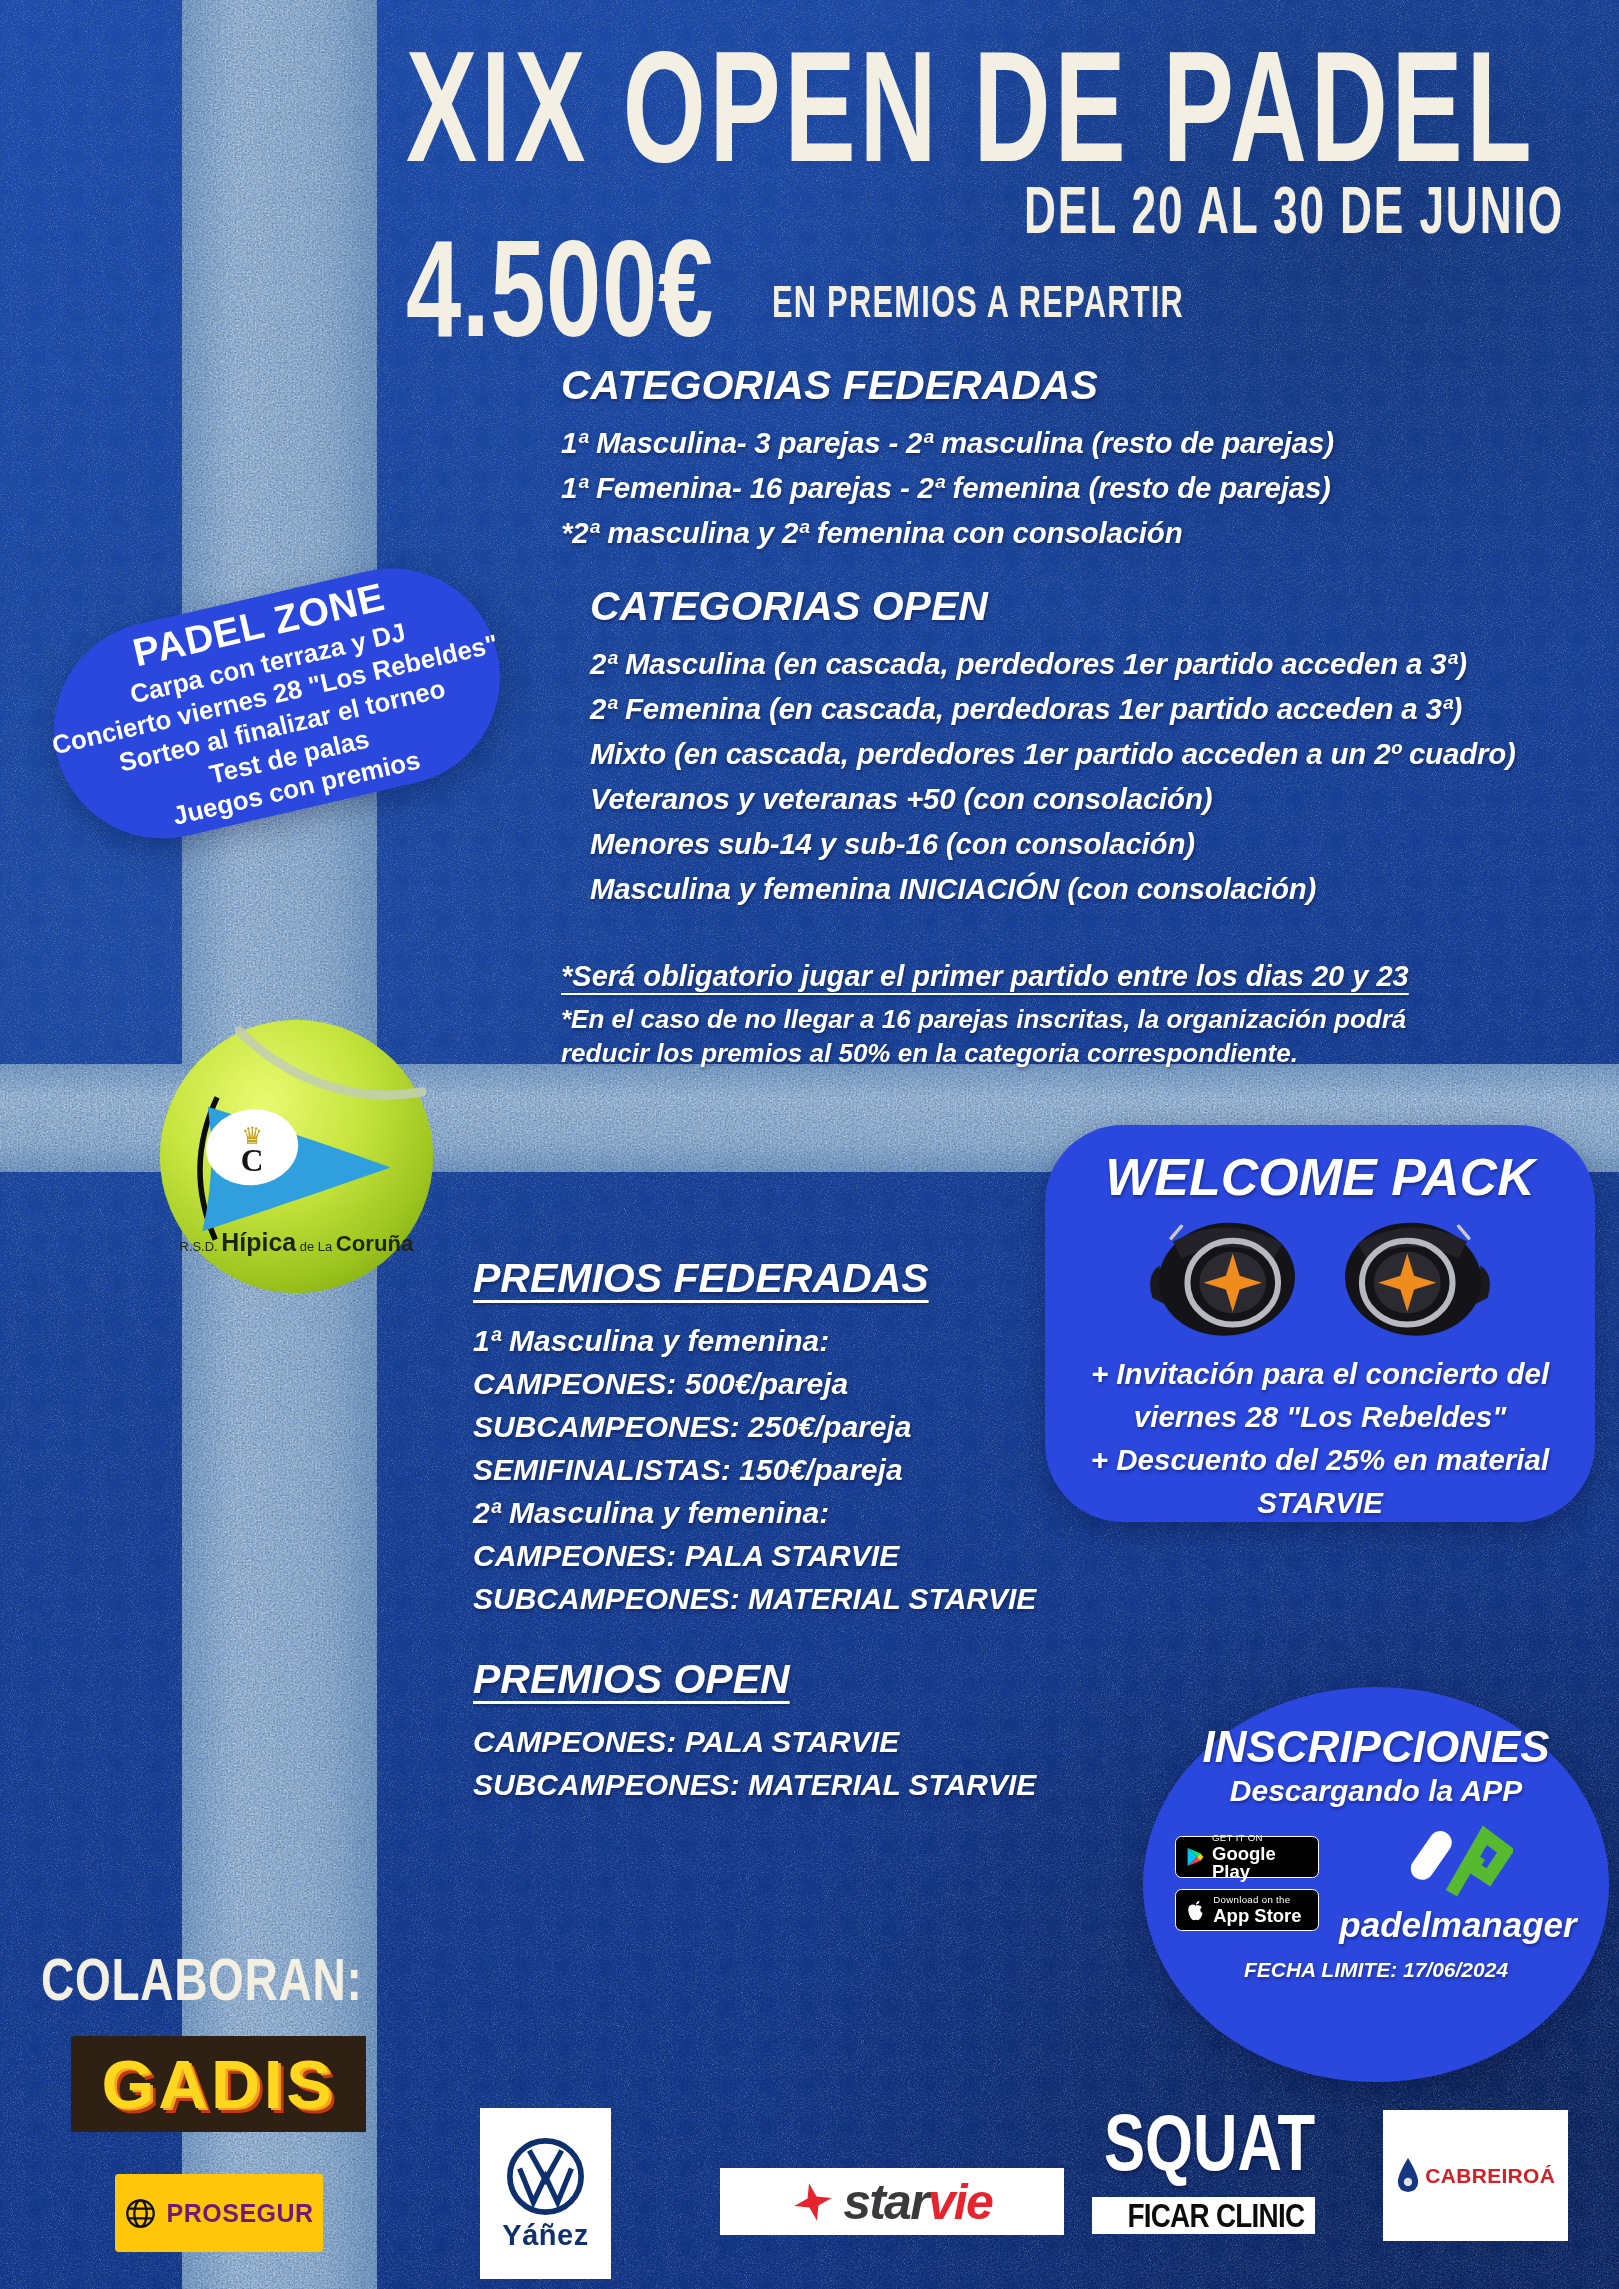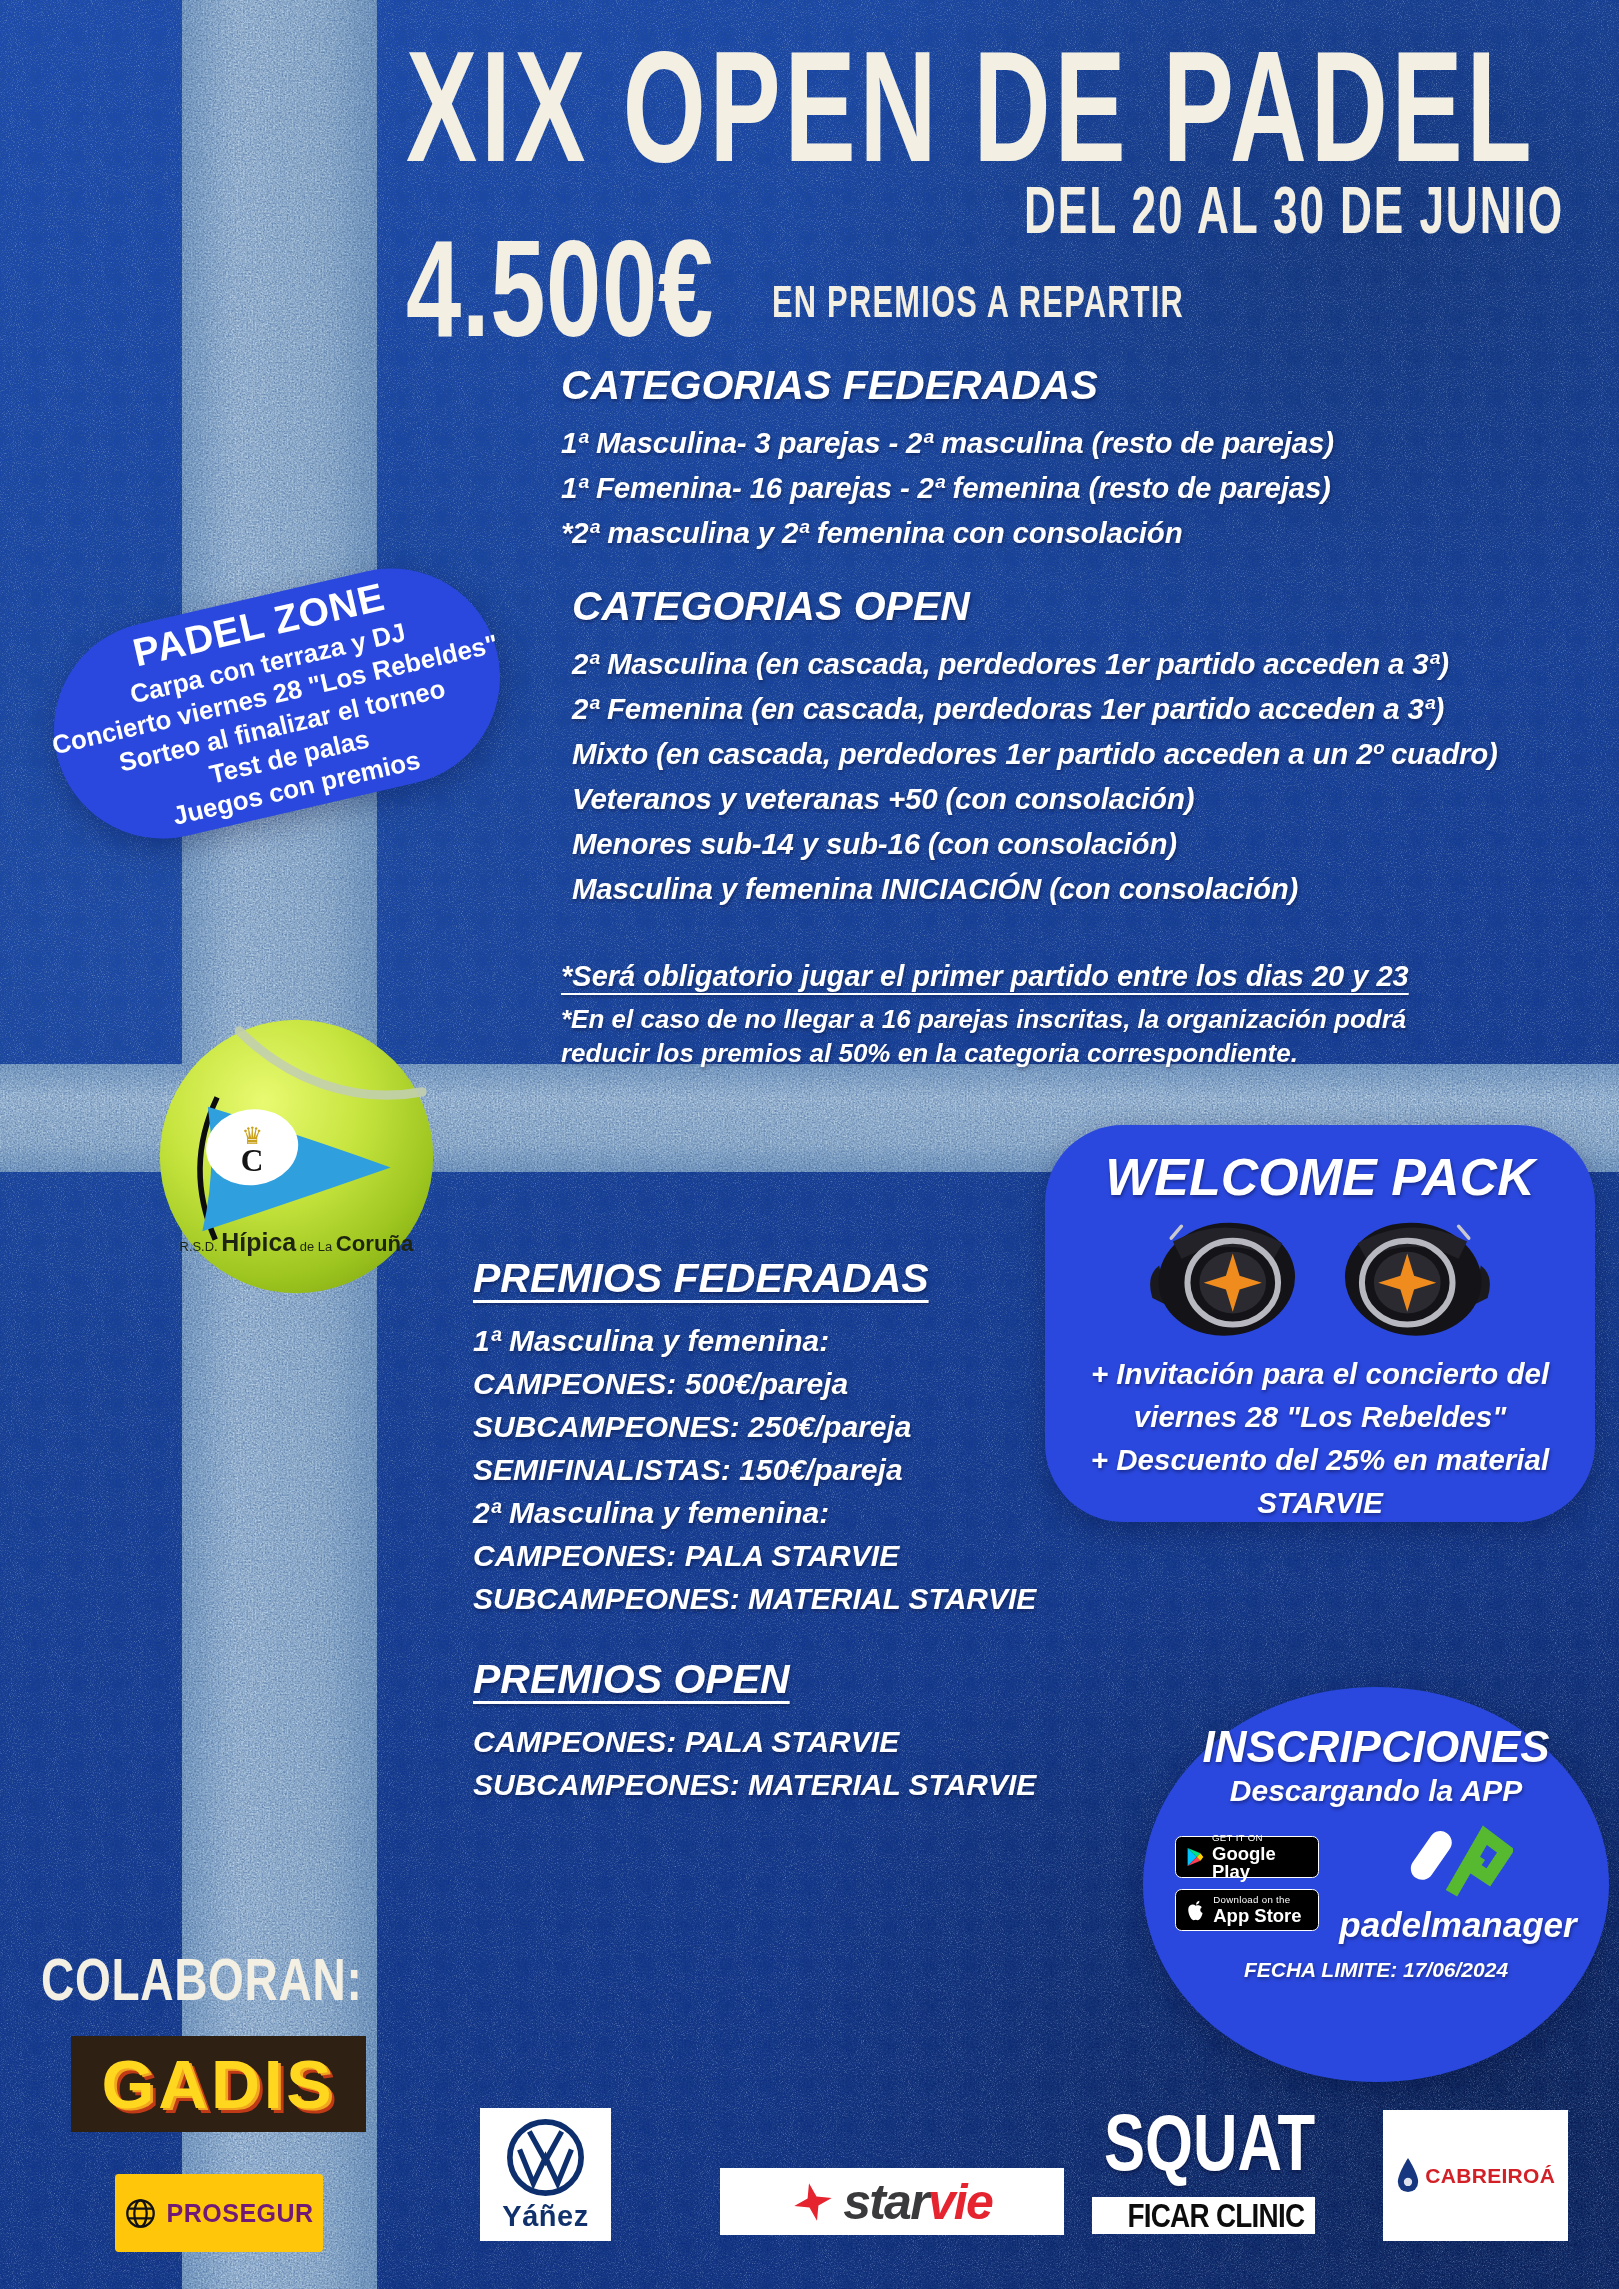--- a/index.html
+++ b/index.html
@@ -25,21 +25,21 @@
   .abs{position:absolute;z-index:4;}
   .nowrap{white-space:nowrap;}
   h3{margin:0;font-weight:bold;}
   
   .title{left:406px;top:16.6px;font-size:157px;letter-spacing:5.5px;transform:scaleX(.68);}
   .dates{left:1024px;top:172px;font-size:66px;letter-spacing:2.8px;transform:scaleX(.67);}
   .prize{left:406px;top:209px;font-size:138px;letter-spacing:0.9px;transform:scaleX(.72);}
   .prize-cap{left:772px;top:277px;font-size:44px;letter-spacing:1.8px;transform:scaleX(.70);}
   
   .sec-fed{left:561px;top:362px;}
-  .sec-open{left:572px;top:583px;}
+  .sec-open{left:590px;top:583px;}
   .sec h3{font-size:41px;font-style:italic;color:#fff;text-shadow:0.9px 1.8px 3.7px rgba(0,5,40,.45);margin-bottom:11px;}
   .sec .ln{font-size:29.5px;line-height:45px;letter-spacing:-0.2px;}
   .notes{left:561px;top:960px;}
   .notes .n1{font-size:29px;text-decoration:underline;text-decoration-thickness:2.3px;text-underline-offset:6.5px;margin-bottom:9.2px;}
   .notes .n2{font-size:26px;line-height:34px;}
   
   .padel-zone{left:51px;top:595px;width:452px;height:217px;border-radius:120px;background:#2a48de;
     transform:rotate(-13deg);display:flex;flex-direction:column;justify-content:center;align-items:center;
     text-align:center;z-index:3;box-shadow:0 9.2px 28px rgba(0,10,50,.3);}
   .padel-zone .pz-title{font-size:39px;font-weight:bold;color:#fff;letter-spacing:0.9px;margin-bottom:1.8px;}
@@ -76,21 +76,21 @@
   .deadline{font-size:21px;margin-top:13px;}
   
   .colab{left:41px;top:1946px;font-size:59px;letter-spacing:0.9px;transform:scaleX(.78);}
   .gadis-box{left:71px;top:2036px;width:295px;height:96px;background:#2e2013;display:flex;align-items:center;justify-content:center;}
   .gadis-txt{font-size:68px;font-weight:bold;color:#ffd71e;letter-spacing:3.7px;
     text-shadow:2.8px 1.8px 0 #f2a51e,5.5px 4.6px 0 #c03a17;}
   .prosegur-box{left:115px;top:2174px;width:208px;height:78px;background:#ffc60a;border-radius:3.7px;
     display:flex;align-items:center;justify-content:center;gap:9.2px;}
   .prosegur-txt{font-size:25px;font-weight:bold;color:#701a75;letter-spacing:0.5px;}
   
-  .vw-box{left:480px;top:2108px;width:131px;height:133px;background:#fff;display:flex;flex-direction:column;
+  .vw-box{left:480px;top:2108px;width:131px;height:171px;background:#fff;display:flex;flex-direction:column;
     align-items:center;justify-content:center;gap:2px;}
   .vw-name{font-size:29px;font-weight:bold;color:#10316b;letter-spacing:0.5px;}
   .starvie-box{left:720px;top:2168px;width:344px;height:67px;background:#fff;display:flex;align-items:center;
     justify-content:center;gap:9.2px;}
   .starvie-txt{font-size:50px;font-weight:bold;font-style:italic;letter-spacing:-1.8px;}
   .sv-star{color:#3a3a3c;} .sv-vie{color:#e52430;}
   .squat{left:1104px;top:2097px;font-size:79px;letter-spacing:0;transform:scaleX(.78);color:#fff;
     text-shadow:0.9px 1.8px 4.6px rgba(0,5,40,.5);}
   .ficar-box{left:1092px;top:2197px;width:207px;height:37px;background:#fff;display:flex;align-items:center;justify-content:flex-start;padding-left:16px;}
   .ficar-txt{display:inline-block;transform:scaleX(.82);transform-origin:50% 50%;font-size:34px;font-weight:bold;

